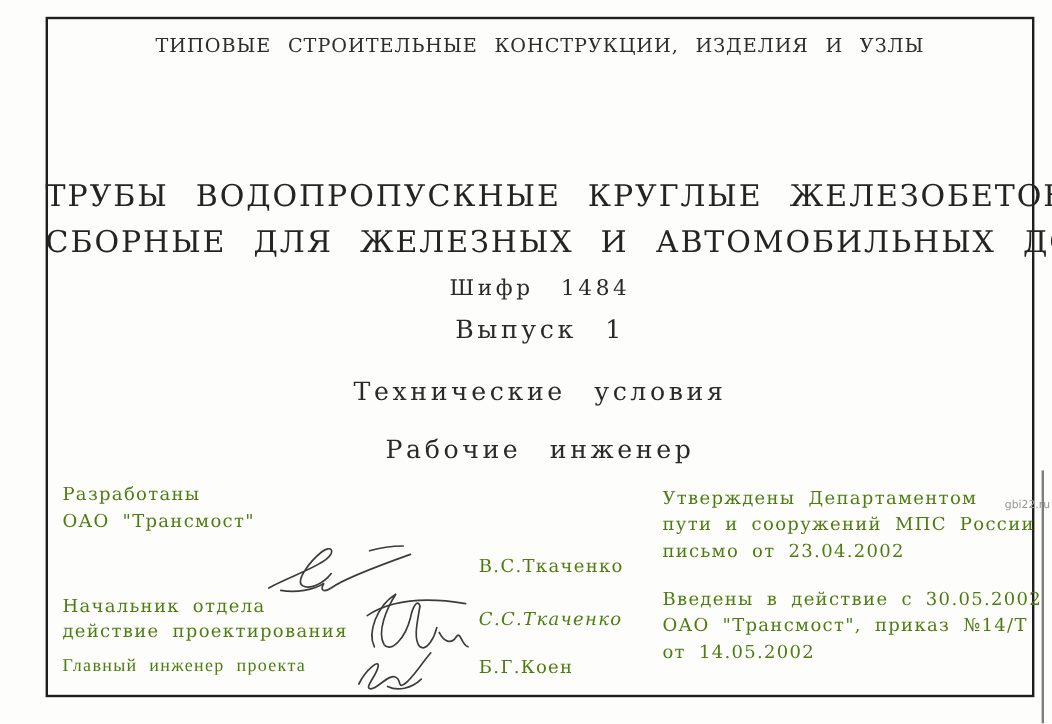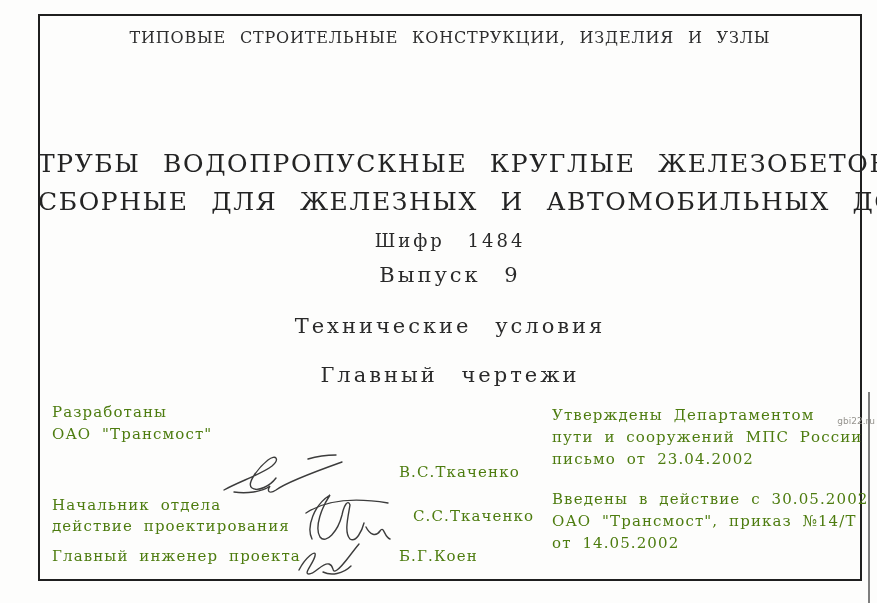--- a/index.html
+++ b/index.html
@@ -57,48 +57,48 @@
 <div class="page">
 
   <div class="border-box"></div>
 
   <div class="abs centered series-header">ТИПОВЫЕ СТРОИТЕЛЬНЫЕ КОНСТРУКЦИИ, ИЗДЕЛИЯ И УЗЛЫ</div>
 
   <div class="abs centered main-title title-l1">ТРУБЫ ВОДОПРОПУСКНЫЕ КРУГЛЫЕ ЖЕЛЕЗОБЕТОННЫЕ</div>
   <div class="abs centered main-title title-l2">СБОРНЫЕ ДЛЯ ЖЕЛЕЗНЫХ И АВТОМОБИЛЬНЫХ ДОРОГ</div>
 
   <div class="abs centered sub sub-cipher">Шифр 1484</div>
-  <div class="abs centered sub sub-issue">Выпуск 9</div>
+  <div class="abs centered sub sub-issue">Выпуск 1</div>
   <div class="abs centered sub sub-spec">Технические условия</div>
-  <div class="abs centered sub sub-drawings">Главный чертежи</div>
+  <div class="abs centered sub sub-drawings">Рабочие инженер</div>
 
   <div class="abs body-text" style="left:52px;top:403px;">Разработаны</div>
   <div class="abs body-text" style="left:52px;top:425px;">ОАО "Трансмост"</div>
 
   <div class="abs body-text" style="left:399px;top:463px;">В.С.Ткаченко</div>
   <div class="abs sig" style="left:218px;top:444px;">
     <svg width="128" height="54" viewBox="0 0 128 54">
       <path d="M6,46 C20,38 44,30 54,22 C62,15 58,10 50,16 C40,24 28,40 34,44 C40,48 52,42 58,34"></path>
       <path d="M16,48 C28,50 44,48 52,42 C48,48 52,50 58,46 C66,40 96,28 124,18"></path>
       <path d="M90,15 C100,12 110,11 118,11"></path>
     </svg>
   </div>
 
   <div class="abs body-text" style="left:52px;top:496px;">Начальник отдела</div>
   <div class="abs body-text" style="left:52px;top:517px;">действие проектирования</div>
-  <div class="abs body-text" style="left:413px;top:507px;">С.С.Ткаченко</div>
+  <div class="abs body-text" style="left:399px;top:507px;font-style:italic;">С.С.Ткаченко</div>
   <div class="abs sig" style="left:300px;top:487px;">
     <svg width="95" height="62" viewBox="0 0 95 62">
       <path d="M12,52 C6,40 14,18 30,8 C22,20 14,40 20,50 C26,58 38,44 42,28 C44,18 48,12 50,18 C48,30 44,46 50,52 C56,56 62,44 64,36"></path>
       <path d="M6,26 C24,14 52,10 88,16"></path>
       <path d="M66,40 C70,48 76,50 80,44 C84,38 84,50 90,52"></path>
     </svg>
   </div>
 
-  <div class="abs body-text" style="left:52px;top:547px;">Главный инженер проекта</div>
+  <div class="abs body-text" style="left:52px;top:547px;font-family:Liberation Serif, serif;">Главный инженер проекта</div>
   <div class="abs body-text" style="left:399px;top:547px;">Б.Г.Коен</div>
   <div class="abs sig" style="left:293px;top:536px;">
     <svg width="72" height="44" viewBox="0 0 72 44">
       <path d="M6,34 C12,22 24,12 22,20 C20,28 10,38 16,38 C22,38 30,26 36,28 C42,30 38,38 44,34 C50,30 56,20 66,8"></path>
       <path d="M30,36 C38,40 50,38 58,30"></path>
     </svg>
   </div>
 
   <div class="abs body-text" style="left:552px;top:406px;">Утверждены Департаментом</div>
   <div class="abs body-text" style="left:552px;top:428px;">пути и сооружений МПС России</div>

